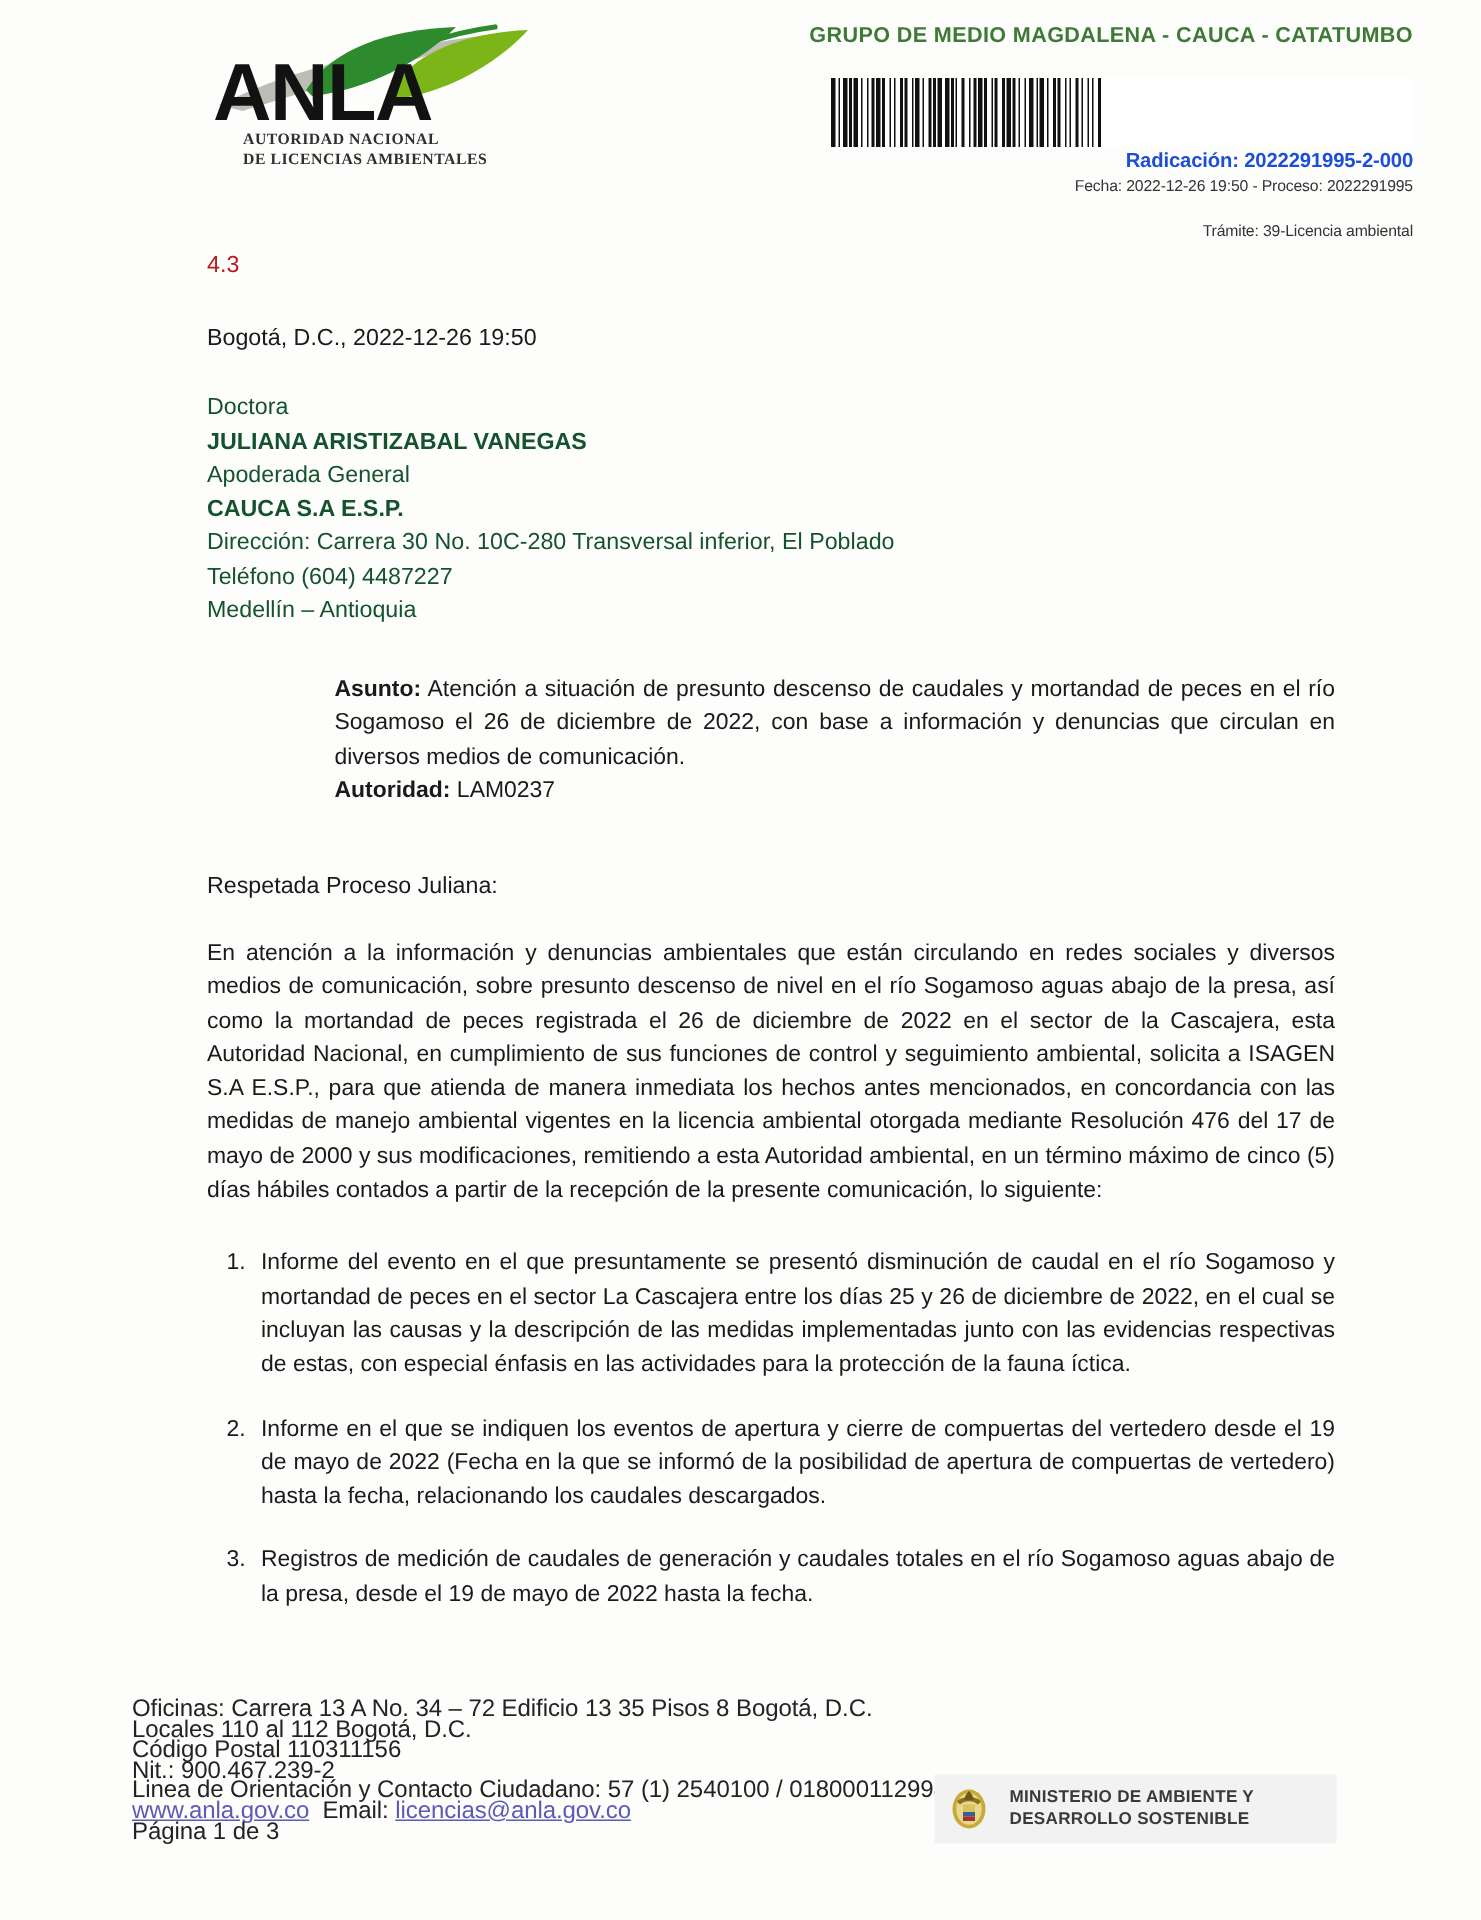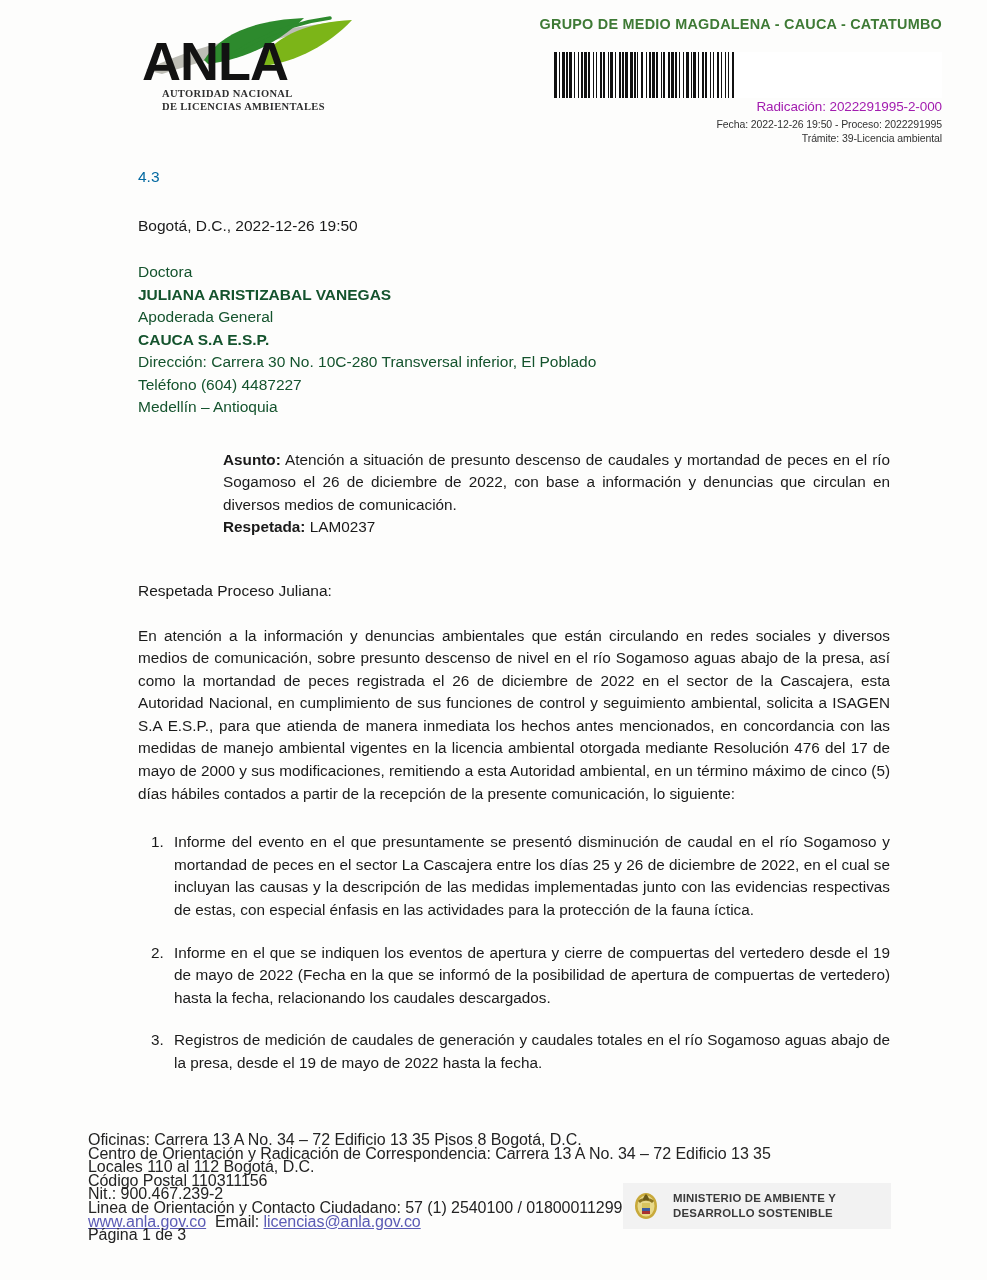--- a/index.html
+++ b/index.html
@@ -78,41 +78,41 @@
 
   .radicacion {
     position: absolute;
     right: 45px;
     top: 100px;
     text-align: right;
     line-height: 14px;
   }
   .radicacion .rad-main {
     font-size: 13.5px;
-    font-weight: 400;
-    color: #a21caf;
+    font-weight: 700;
+    color: #1d4ed8;
     letter-spacing: -0.1px;
   }
   .radicacion .rad-sub {
     font-size: 10.5px;
     color: #333333;
     margin-top: 3px;
     letter-spacing: -0.1px;
   }
 
   
   .doc-body {
     position: absolute;
     left: 138px;
     top: 168px;
     width: 752px;
   }
   .section-num {
     font-size: 15.5px;
-    color: #0369a1;
+    color: #b91c1c;
     margin-bottom: 31px;
   }
   .city-date {
     font-size: 15.5px;
     color: #1a1a1a;
     margin-bottom: 26px;
   }
   .addressee {
     font-size: 15.5px;
     line-height: 22.5px;
@@ -328,21 +328,21 @@
         <i class="sp" style="width:2px"></i>
         <i style="width:1px"></i>
         <i class="sp" style="width:3px"></i>
         <i style="width:2px"></i>
         <i class="sp" style="width:1px"></i>
       </div>
 
     <div class="radicacion">
       <div class="rad-main">Radicación: 2022291995-2-000</div>
       <div class="rad-sub">Fecha: 2022-12-26 19:50 - Proceso: 2022291995</div>
-      <div class="rad-sub" style="margin-top:0">Trámite: 39-Licencia ambiental</div>
+      <div class="rad-sub" style="margin-top:16px">Trámite: 39-Licencia ambiental</div>
     </div>
   </div>
 
   <div class="doc-body">
 
     <div class="section-num">4.3</div>
 
     <div class="city-date">Bogotá, D.C., 2022-12-26 19:50</div>
 
     <div class="addressee">
@@ -350,38 +350,37 @@
       <div class="b">JULIANA ARISTIZABAL VANEGAS</div>
       <div>Apoderada General</div>
       <div class="b">CAUCA S.A E.S.P.</div>
       <div>Dirección: Carrera 30 No. 10C-280 Transversal inferior, El Poblado</div>
       <div>Teléfono (604) 4487227</div>
       <div>Medellín – Antioquia</div>
     </div>
 
     <div class="subject-block">
       <div><span class="lbl">Asunto:</span><span> Atención a situación de presunto descenso de caudales y mortandad de peces en el río Sogamoso el 26 de diciembre de 2022, con base a información y denuncias que circulan en diversos medios de comunicación.</span></div>
-      <div class="expediente"><span class="lbl">Respetada:</span><span> LAM0237</span></div>
+      <div class="expediente"><span class="lbl">Autoridad:</span><span> LAM0237</span></div>
     </div>
 
     <div class="salutation">Respetada Proceso Juliana:</div>
 
     <div class="para">En atención a la información y denuncias ambientales que están circulando en redes sociales y diversos medios de comunicación, sobre presunto descenso de nivel en el río Sogamoso aguas abajo de la presa, así como la mortandad de peces registrada el 26 de diciembre de 2022 en el sector de la Cascajera, esta Autoridad Nacional, en cumplimiento de sus funciones de control y seguimiento ambiental, solicita a ISAGEN S.A E.S.P., para que atienda de manera inmediata los hechos antes mencionados, en concordancia con las medidas de manejo ambiental vigentes en la licencia ambiental otorgada mediante Resolución 476 del 17 de mayo de 2000 y sus modificaciones, remitiendo a esta Autoridad ambiental, en un término máximo de cinco (5) días hábiles contados a partir de la recepción de la presente comunicación, lo siguiente:</div>
 
     <ol class="items">
       <li>Informe del evento en el que presuntamente se presentó disminución de caudal en el río Sogamoso y mortandad de peces en el sector La Cascajera entre los días 25 y 26 de diciembre de 2022, en el cual se incluyan las causas y la descripción de las medidas implementadas junto con las evidencias respectivas de estas, con especial énfasis en las actividades para la protección de la fauna íctica.</li>
       <li>Informe en el que se indiquen los eventos de apertura y cierre de compuertas del vertedero desde el 19 de mayo de 2022 (Fecha en la que se informó de la posibilidad de apertura de compuertas de vertedero) hasta la fecha, relacionando los caudales descargados.</li>
       <li>Registros de medición de caudales de generación y caudales totales en el río Sogamoso aguas abajo de la presa, desde el 19 de mayo de 2022 hasta la fecha.</li>
     </ol>
   </div>
 
   <div class="footer">
     <div class="footer-text">
       <div>Oficinas: Carrera 13 A No. 34 – 72 Edificio 13 35 Pisos 8 Bogotá, D.C.</div>
-      <div>Centro de Orientación y Radicación de Correspondencia: Carrera 13 A No. 34 – 72 Edificio 13 35</div>
       <div>Locales 110 al 112 Bogotá, D.C.</div>
       <div>Código Postal 110311156</div>
       <div>Nit.: 900.467.239-2</div>
       <div>Linea de Orientación y Contacto Ciudadano: 57 (1) 2540100 / 018000112998 PBX: 57 (1) 2540111</div>
       <div>
         <span class="link">www.anla.gov.co</span>&nbsp;&nbsp;<span>Email:</span>&nbsp;<span class="link">licencias@anla.gov.co</span>
       </div>
       <div>Página 1 de 3</div>
     </div>
 

